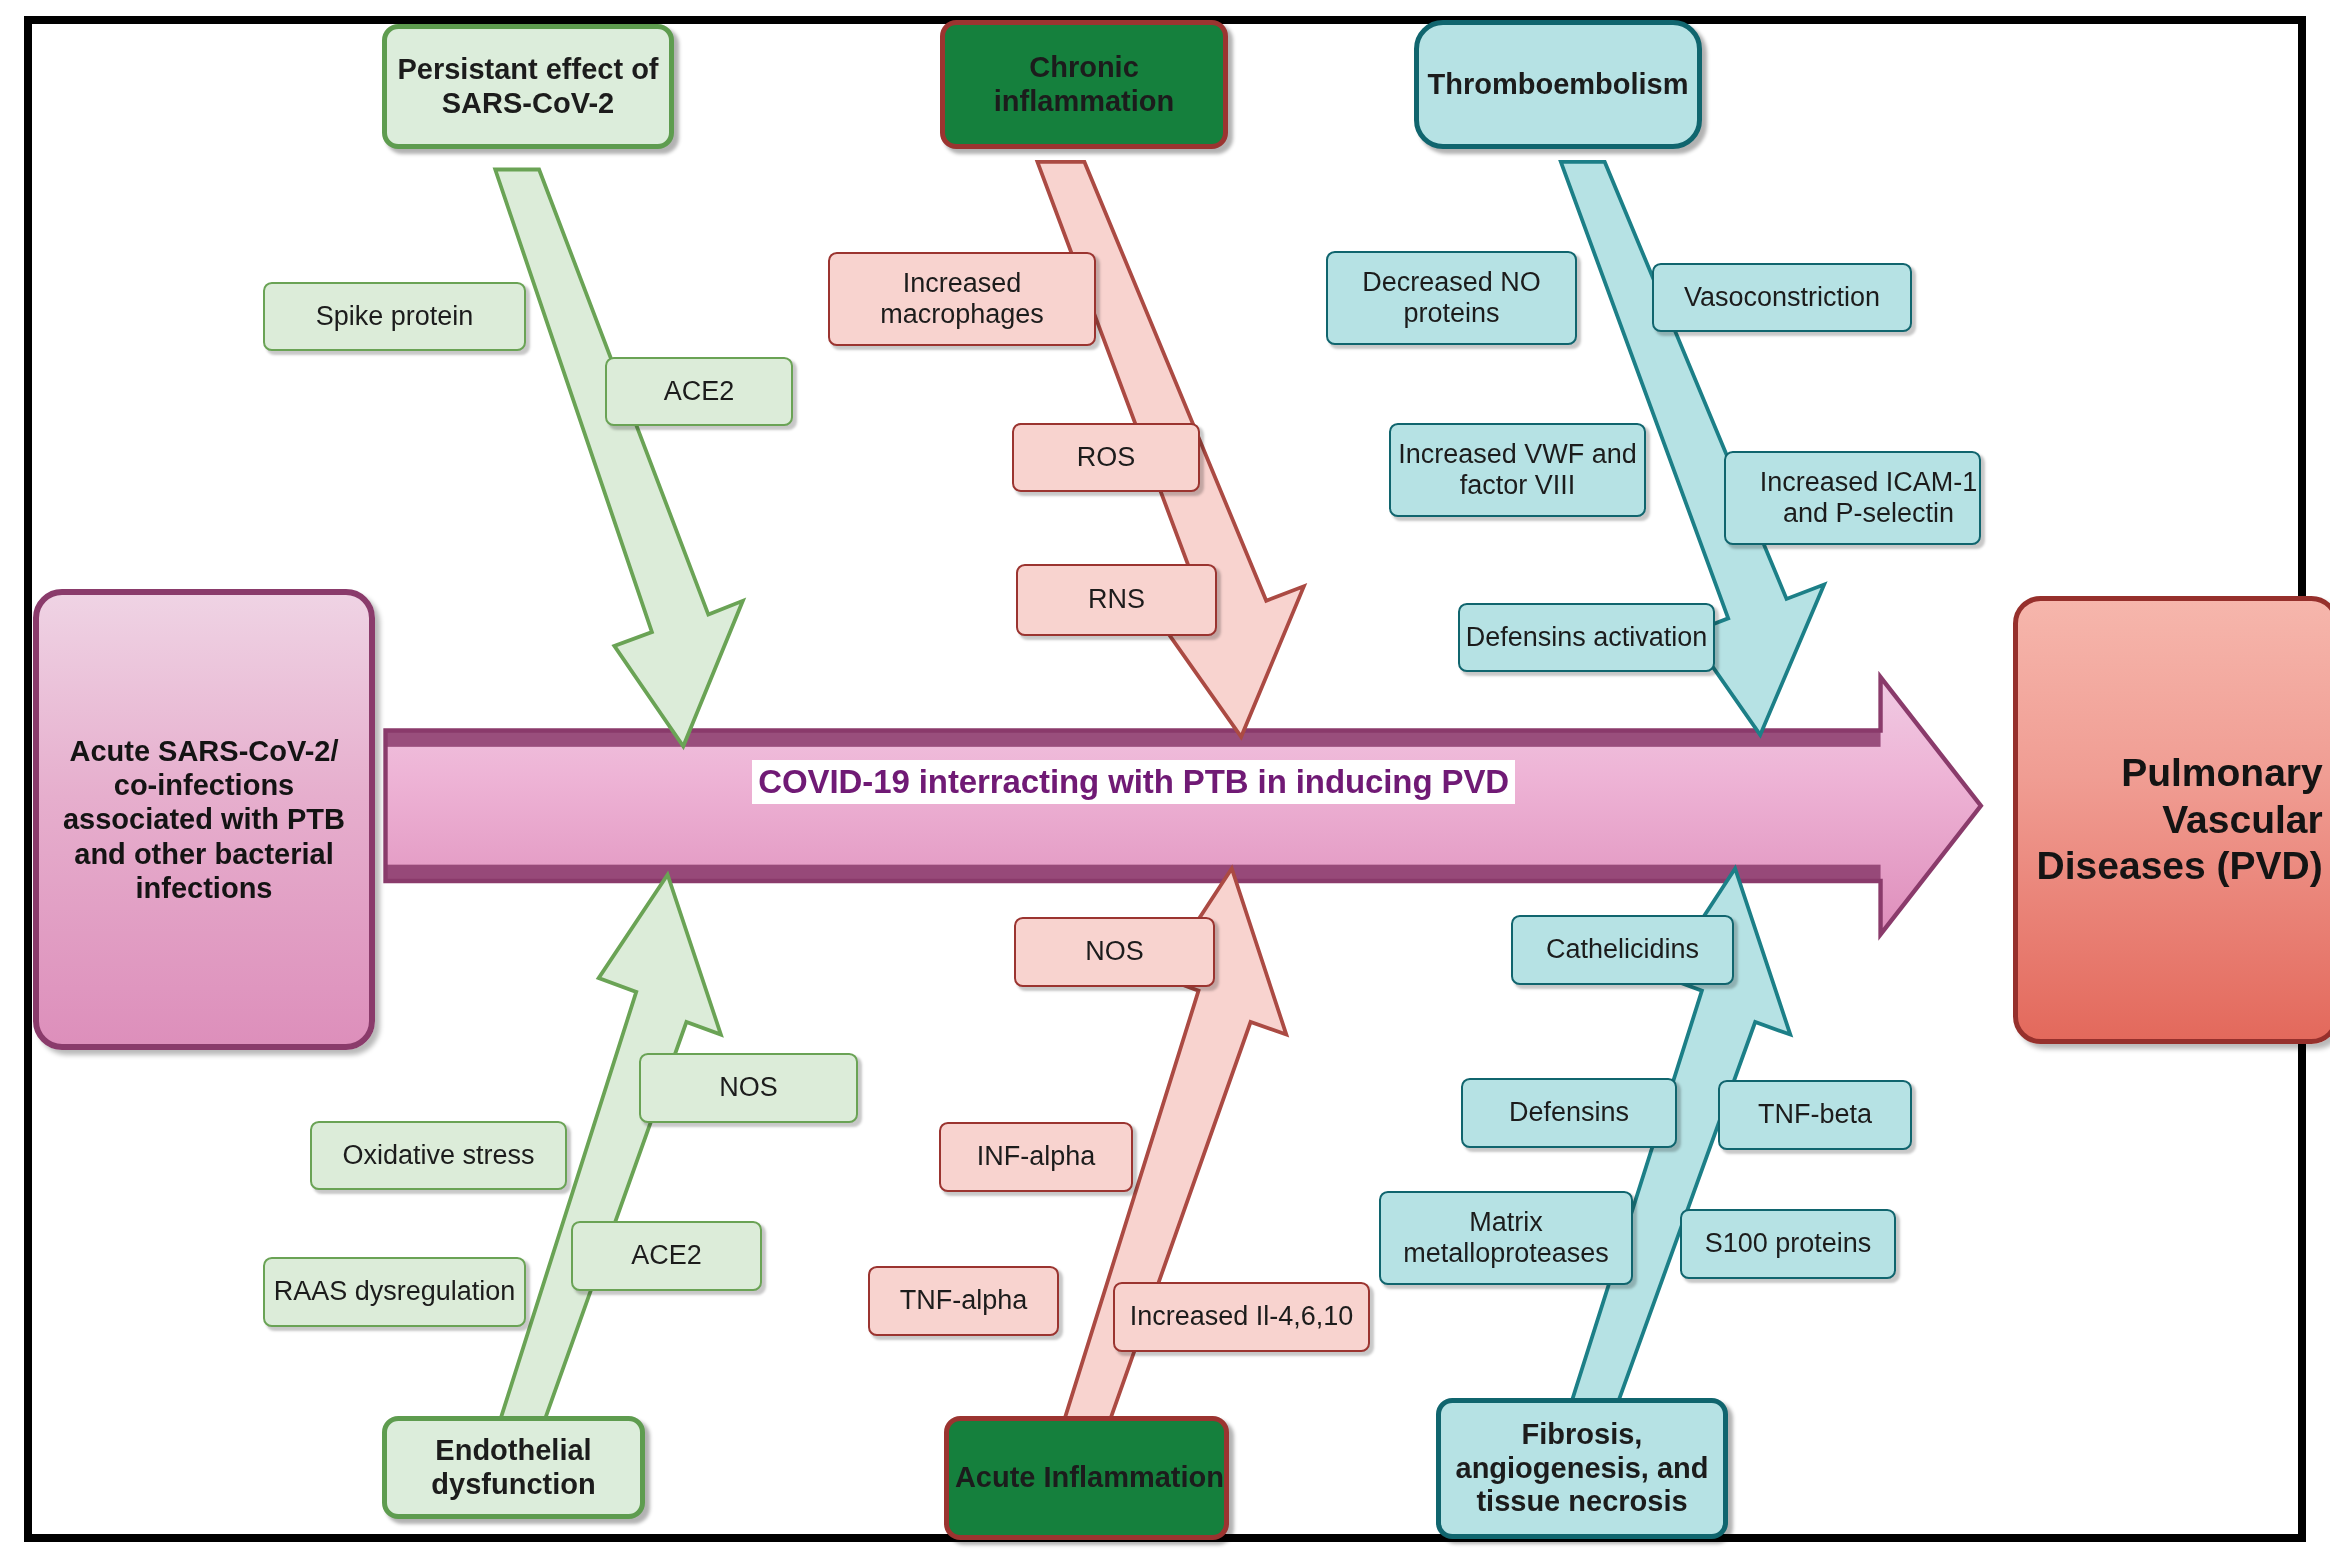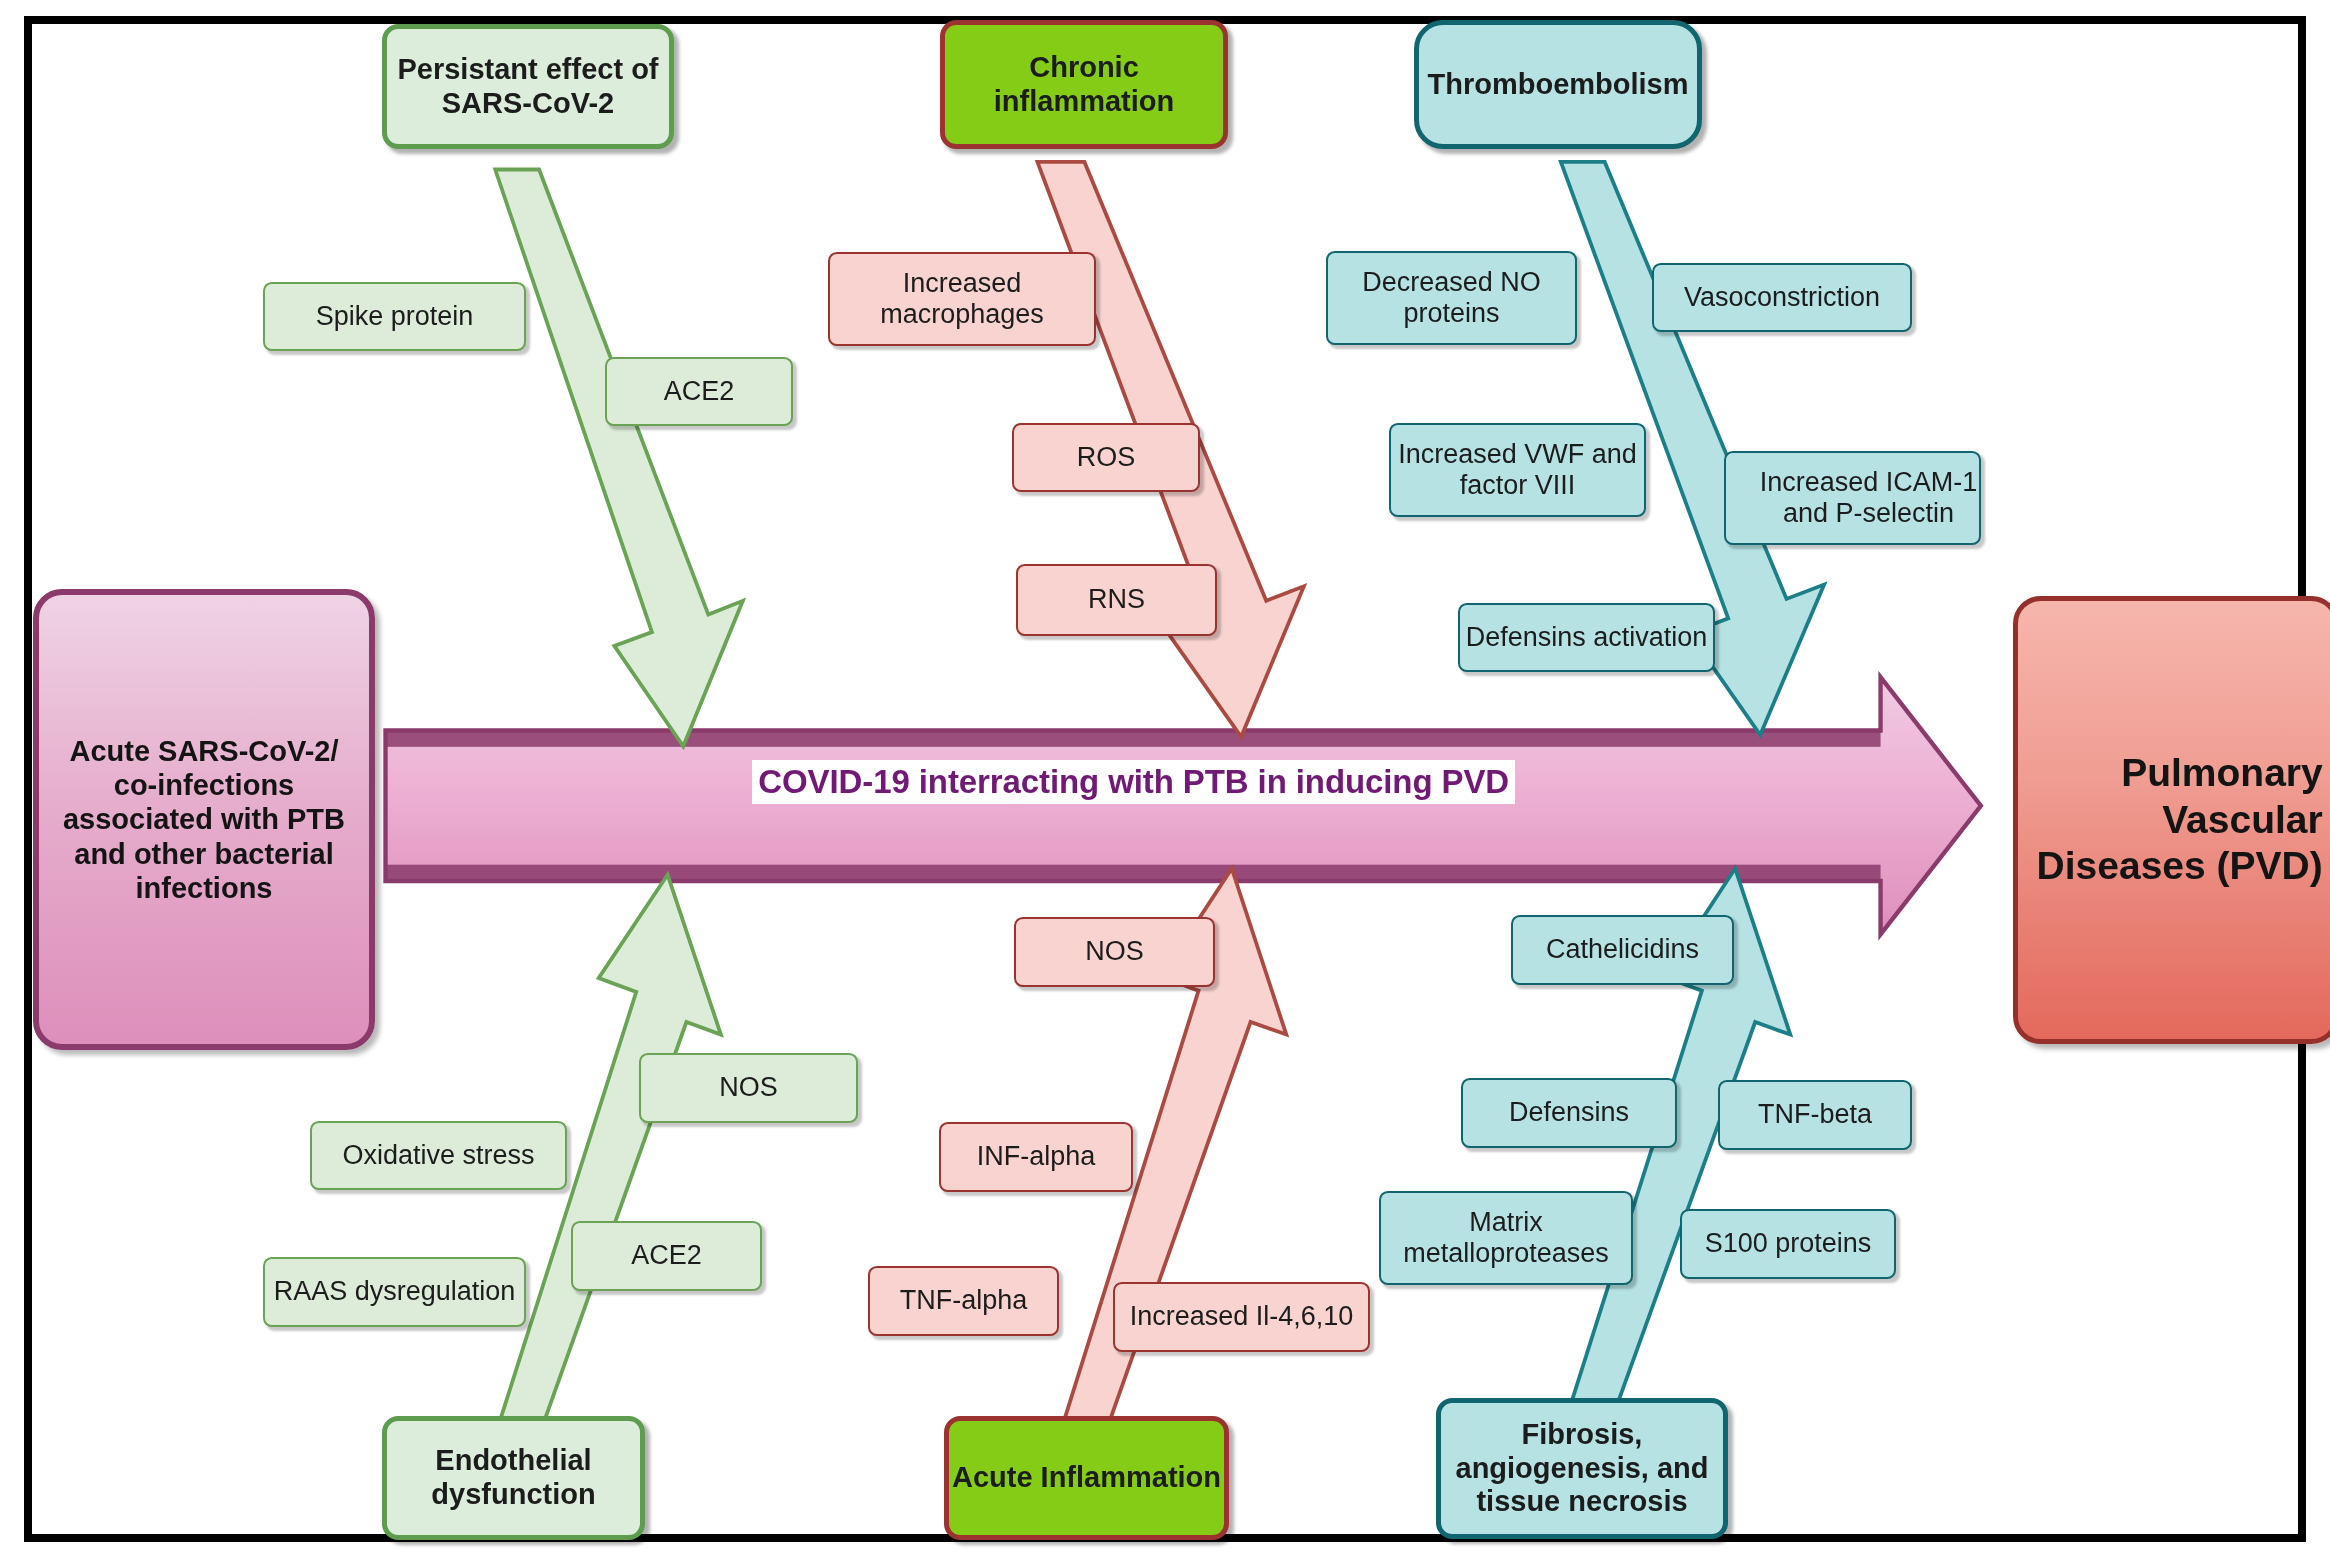--- a/index.html
+++ b/index.html
@@ -47,21 +47,21 @@
   
   .head {
     border-radius: 16.3px;
     border-width: 5.6px;
     border-style: solid;
     font-weight: bold;
     font-size: 29px;
     box-shadow: 4.4px 4.4px 3.8px rgba(0,0,0,0.30);
   }
   .head.green  { background:#dceddb; border-color:#5e9c4f; }
-  .head.red    { background:#84cc16; border-color:#9b3430; }
+  .head.red    { background:#15803d; border-color:#9b3430;justify-content:flex-end; }
   .head.teal   { background:#b6e2e4; border-color:#10656e; }
 
   
   .sub {
     border-radius: 8.8px;
     border-width: 2.5px;
     border-style: solid;
     font-weight: normal;
     font-size: 27px;
     box-shadow: 3.1px 3.1px 2.5px rgba(0,0,0,0.22);
@@ -219,21 +219,21 @@
   <div class="node sub teal" style="left:1389px; top:423px; width:257px; height:94px;">
     <span>Increased VWF and factor VIII</span>
   </div>
   <div class="node sub teal" style="left:1724px; top:451px; width:257px; height:94px;padding-left:32px;">
     <span>Increased ICAM-1 and P-selectin</span>
   </div>
   <div class="node sub teal" style="left:1458px; top:603px; width:257px; height:69px;">
     <span>Defensins activation</span>
   </div>
 
-  <div class="node head green" style="left:382px; top:1416px; width:263px; height:124px;">
+  <div class="node head green" style="left:382px; top:1416px; width:263px; height:103px;">
     <span>Endothelial dysfunction</span>
   </div>
   <div class="node sub green" style="left:639px; top:1053px; width:219px; height:70px;">
     <span>NOS</span>
   </div>
   <div class="node sub green" style="left:310px; top:1121px; width:257px; height:69px;">
     <span>Oxidative stress</span>
   </div>
   <div class="node sub green" style="left:571px; top:1221px; width:191px; height:70px;">
     <span>ACE2</span>

